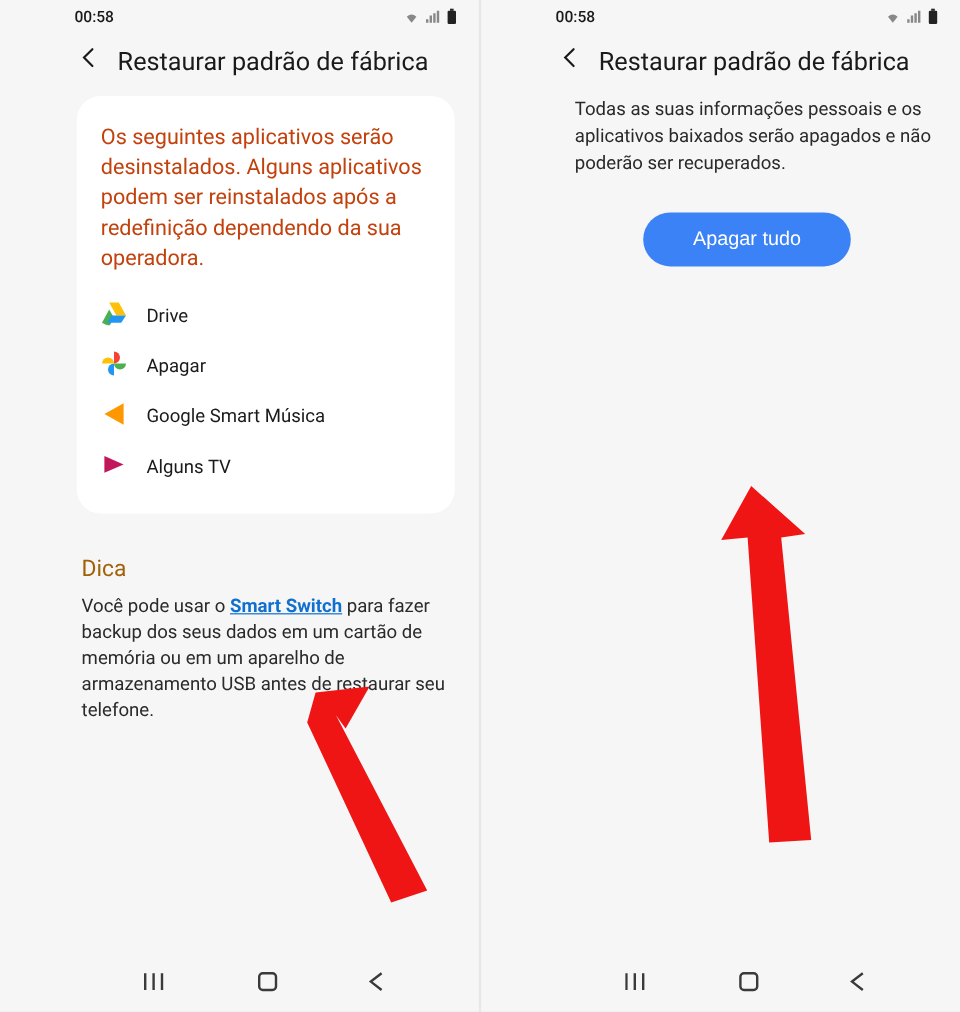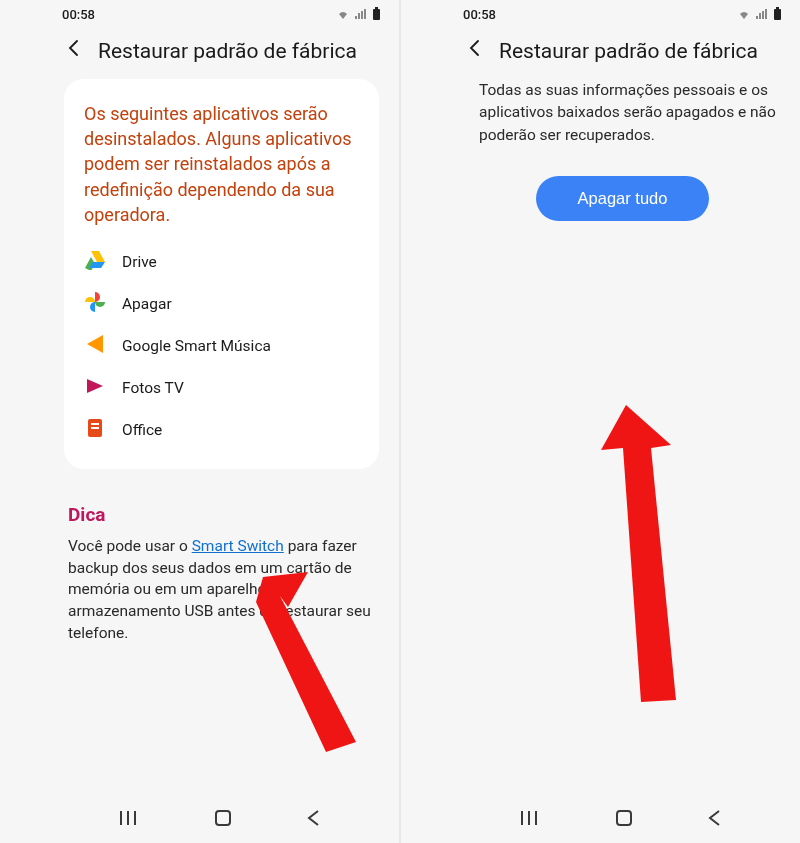--- a/index.html
+++ b/index.html
@@ -98,32 +98,32 @@
       font-size: 16.5px;
       font-weight: 500;
       cursor: pointer;
       display: block;
       margin: 22px auto 0;
     }
     .primary-btn.big { margin-top: 30px; }
     .tip-section { margin-top: 34px; padding: 0 4px; }
     .tip-title {
       font-size: 19px;
-      color: #be185d;
-      font-weight: 700;
+      color: #a16207;
+      font-weight: 400;
       margin-bottom: 10px;
     }
     .tip-text {
       font-size: 15.5px;
       line-height: 1.4;
       color: #2a2a2a;
     }
     .tip-text a {
       color: #1070d0;
-      font-weight: 400;
+      font-weight: 700;
       text-decoration: underline;
     }
     .nav-bar {
       height: 42px;
       display: flex;
       justify-content: space-around;
       align-items: center;
       padding: 0 40px 4px;
     }
     .nav-icon { color: #3a3a3a; }
@@ -199,33 +199,23 @@
           </span>
           <span class="app-label">Google Smart Música</span>
         </li>
 
         <li class="app-item">
           <span class="app-icon">
             <svg width="22" height="22" viewBox="0 0 22 22">
                 <path d="M3 4 L19 11 L3 18 Z" fill="#c2185b"></path>
               </svg>
           </span>
-          <span class="app-label">Fotos TV</span>
-        </li>
-
-        <li class="app-item">
-          <span class="app-icon">
-            <svg width="20" height="22" viewBox="0 0 20 22">
-                <rect x="3" y="2" width="14" height="18" rx="2" fill="#e64a19"></rect>
-                <rect x="6" y="6" width="8" height="2" fill="#fff"></rect>
-                <rect x="6" y="10" width="8" height="2" fill="#fff"></rect>
-              </svg>
-          </span>
-          <span class="app-label">Office</span>
-        </li>
+          <span class="app-label">Alguns TV</span>
+        </li>
+
       </ul>
     </div>
 
 
     <div class="tip-section">
       <h3 class="tip-title">Dica</h3>
       <p class="tip-text">
         <span>Você pode usar o </span><a href="#">Smart Switch</a><span> para fazer backup dos seus dados em um cartão de memória ou em um aparelho de armazenamento USB antes de restaurar seu telefone.</span>
       </p>
     </div>

